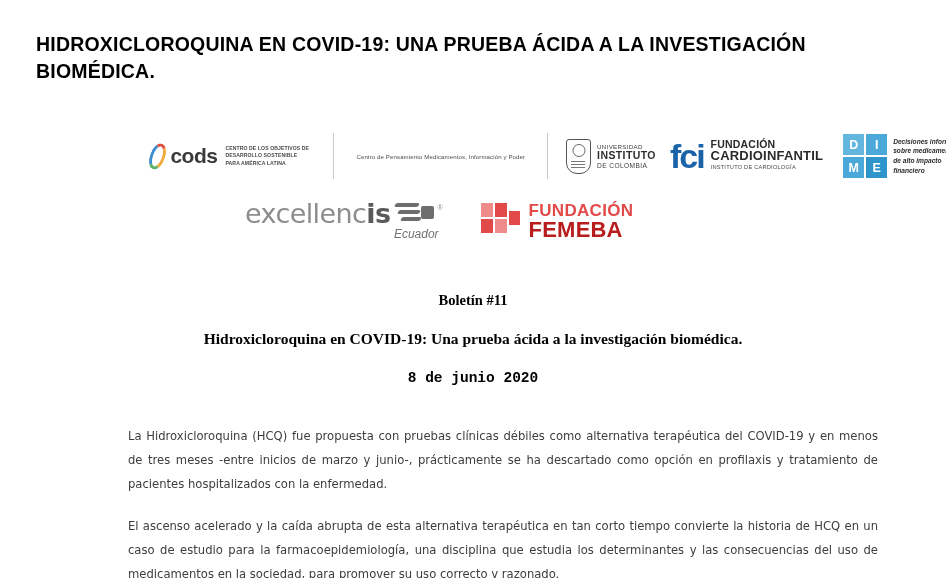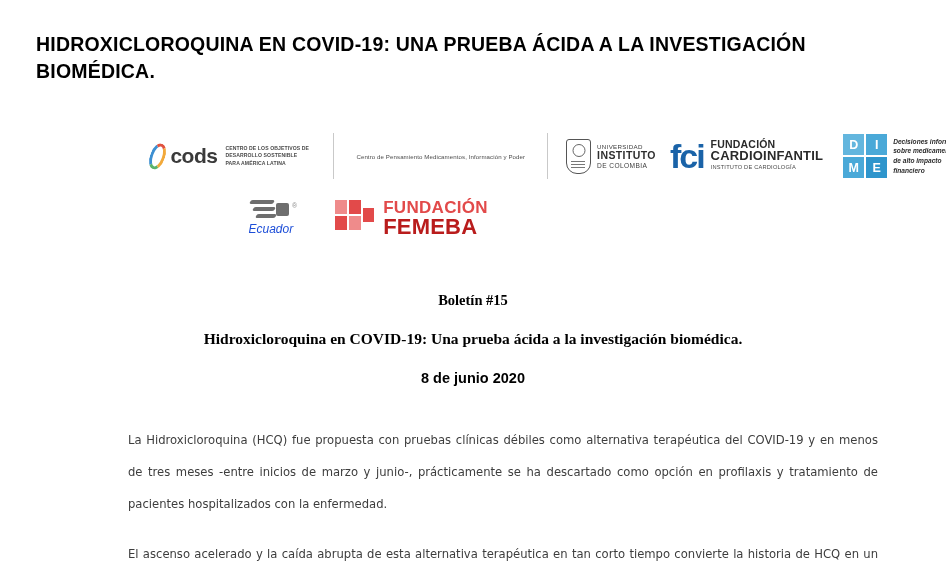--- a/index.html
+++ b/index.html
@@ -239,21 +239,21 @@
   .exc-swoosh .s2 { left: 5px; top: 9px;  width: 22px; height: 4px; transform: skewX(-22deg); }
   .exc-swoosh .s3 { left: 8px; top: 16px; width: 20px; height: 4px; transform: skewX(-22deg); }
   .exc-dot {
     position: absolute; right: 1px; top: 5px;
     width: 13px; height: 13px; border-radius: 50%;
     background: #c0392b;
   }
   .exc-reg { font-size: 7px; color: #8d8d8d; margin-left: 2px; margin-bottom: 12px; }
   .exc-sub {
     font-size: 12px;
-    color: #1d4ed8;
+    color: #737373;
     font-style: italic;
     margin-top: -2px;
     margin-right: 4px;
   }
 
   
   .logo-femeba { display: flex; align-items: center; }
   .femeba-cross {
     position: relative;
     width: 40px;
@@ -293,38 +293,38 @@
     margin-bottom: 21px;
   }
   .bulletin-title {
     font-family: "Liberation Serif", serif;
     font-weight: bold;
     font-size: 15.5px;
     color: #000;
     margin-bottom: 22px;
   }
   .bulletin-date {
-    font-family: Liberation Sans, sans-serif;
+    font-family: Liberation Mono, monospace;
     font-weight: bold;
     font-size: 14.5px;
     color: #000;
   }
 
   
   .body-copy {
     position: absolute;
     left: 128px;
     top: 424px;
     width: 750px;
   }
   .body-copy p {
     margin: 0 0 18px 0;
     font-family: "DejaVu Sans", sans-serif;
     font-size: 11.6px;
-    line-height: 32px;
+    line-height: 24px;
     color: #3d3d3d;
     text-align: justify;
   }
 </style>
 </head>
 <body>
 
 <div class="page">
 
   <h1 class="doc-title">HIDROXICLOROQUINA EN COVID-19: UNA PRUEBA ÁCIDA A LA INVESTIGACIÓN BIOMÉDICA.</h1>
@@ -376,20 +376,21 @@
           <div>de alto impacto financiero</div>
         </div>
       </div>
 
     </div>
 
     <div class="logo-row-2">
 
       <div class="logo-excellencis">
         <div class="exc-row">
+          <div class="exc-word"><span>excellenc</span><b>is</b></div>
           <div class="exc-swoosh">
             <span class="s1"></span>
               <span class="s2"></span>
               <span class="s3"></span>
             <span class="exc-dot"></span>
           </div>
           <div class="exc-reg">®</div>
         </div>
         <div class="exc-sub">Ecuador</div>
       </div>
@@ -405,21 +406,21 @@
         <div class="femeba-text">
           <div class="femeba-l1">FUNDACIÓN</div>
           <div class="femeba-l2">FEMEBA</div>
         </div>
       </div>
 
     </div>
   </div>
 
   <div class="center-block">
-    <div class="bulletin-line">Boletín #15</div>
+    <div class="bulletin-line">Boletín #11</div>
     <div class="bulletin-title">Hidroxicloroquina en COVID-19:  Una prueba ácida a la investigación biomédica.</div>
     <div class="bulletin-date">8 de junio 2020</div>
   </div>
 
   <div class="body-copy">
     <p>La Hidroxicloroquina (HCQ) fue propuesta con pruebas clínicas débiles como alternativa terapéutica del COVID-19 y en menos de tres meses -entre inicios de marzo y junio-, prácticamente se ha descartado como opción en profilaxis y tratamiento de pacientes hospitalizados con la enfermedad.</p>
     <p>El ascenso acelerado y la caída abrupta de esta alternativa terapéutica en tan corto tiempo convierte la historia de HCQ en un caso de estudio para la farmacoepidemiología, una disciplina que estudia los determinantes y las consecuencias del uso de medicamentos en la sociedad, para promover su uso correcto y razonado.</p>
   </div>
 
 </div>

